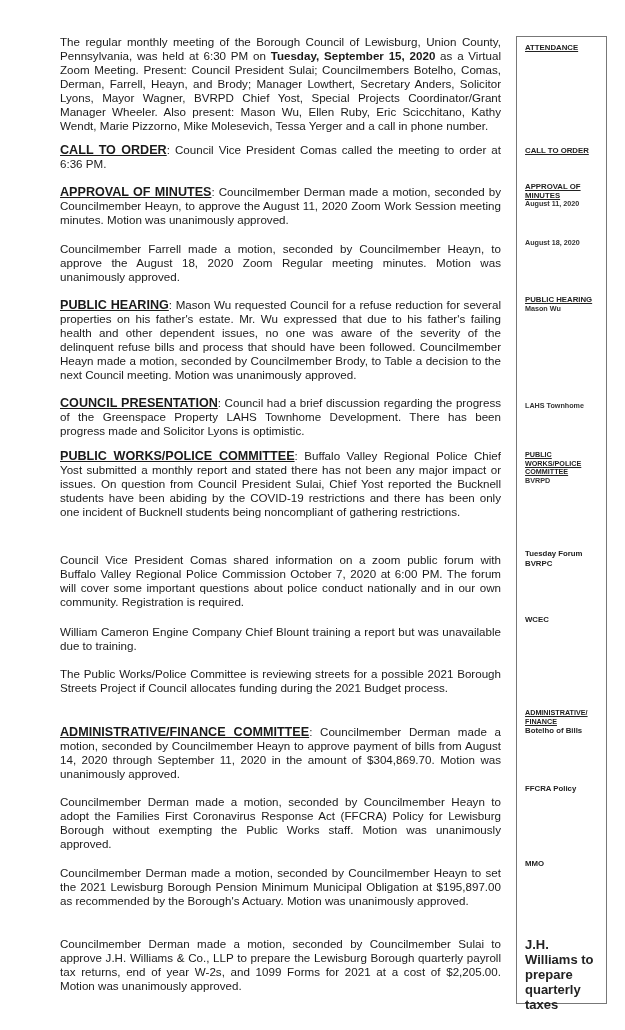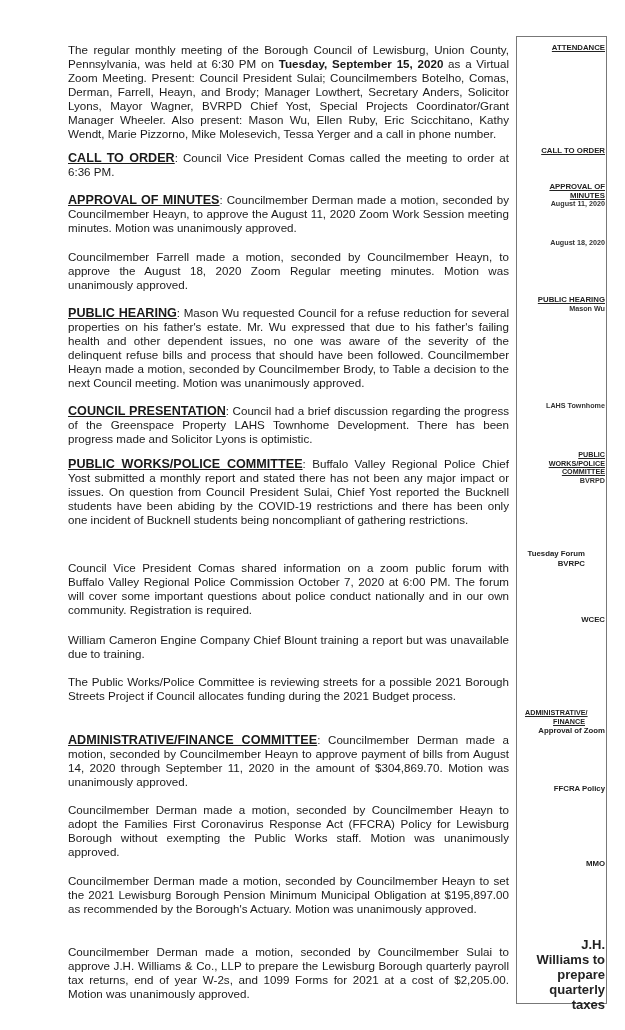--- a/index.html
+++ b/index.html
@@ -1,24 +1,24 @@
 <!DOCTYPE html>
 <html><head>
 <meta charset="utf-8">
 <style>
   html, body { margin:0; padding:0; background:#ffffff; }
   body { width:625px; height:1030px; position:relative; overflow:hidden;
          font-family:"Liberation Sans", sans-serif; color:#1a1a1a; }
   .main { position:absolute; left:60px; top:35px; width:441px; }
-  .para { font-size:11.6px; line-height:14px; text-align:justify; margin:8px; position:absolute; left:0; width:441px; }
+  .para { font-size:11.6px; line-height:14px; text-align:justify; margin:0; position:absolute; left:0; width:441px; }
   .para .lead { font-weight:bold; text-decoration:underline; font-size:12.6px; }
   .para b { font-weight:bold; }
   .margin-box { position:absolute; left:516px; top:36px; width:91px; height:968px;
                 border:1.5px solid #777; box-sizing:border-box; }
-  .note { position:absolute; left:8px; width:80px; font-size:7.2px; line-height:8.6px; color:#222;text-align:right; }
+  .note { position:absolute; left:8px; width:80px; font-size:7.2px; line-height:8.6px; color:#222; }
   .note .hd { font-weight:bold; text-decoration:underline; display:block; }
   .note .hd.big { font-size:7.8px; }
   .note .sub { display:block; color:#333;font-weight:bold; }
   .note .subb { display:block; font-weight:bold; font-size:7.8px; line-height:9.6px; }
 </style>
 </head>
 <body>
 
 <div class="main">
   <p class="para" style="top:0px"><span>The regular monthly meeting of the Borough Council of Lewisburg, Union County, Pennsylvania, was held at 6:30 PM on </span><b>Tuesday, September 15, 2020</b><span> as a Virtual Zoom Meeting. Present: Council President Sulai; Councilmembers Botelho, Comas, Derman, Farrell, Heayn, and Brody; Manager Lowthert, Secretary Anders, Solicitor Lyons, Mayor Wagner, BVRPD Chief Yost, Special Projects Coordinator/Grant Manager Wheeler. Also present:  Mason Wu, Ellen Ruby, Eric Scicchitano, Kathy Wendt, Marie Pizzorno, Mike Molesevich, Tessa Yerger and a call in phone number.</span></p>
@@ -76,21 +76,21 @@
     <span class="sub">BVRPD</span>
   </div>
   <div class="note" style="top:512px">
     <span class="subb" style="width:60px">Tuesday Forum BVRPC</span>
   </div>
   <div class="note" style="top:578px">
     <span class="subb">WCEC</span>
   </div>
   <div class="note" style="top:672px">
     <span class="hd" style="width:60px">ADMINISTRATIVE/ FINANCE</span>
-    <span class="subb">Approval of Zoom</span>
+    <span class="subb">Botelho of Bills</span>
   </div>
   <div class="note" style="top:747px">
     <span class="subb">FFCRA Policy</span>
   </div>
   <div class="note" style="top:822px">
     <span class="subb">MMO</span>
   </div>
   <div class="note" style="top:900px">
     <span class="subb" style="font-size:13px;line-height:15px">J.H. Williams to prepare quarterly taxes</span>
   </div>

